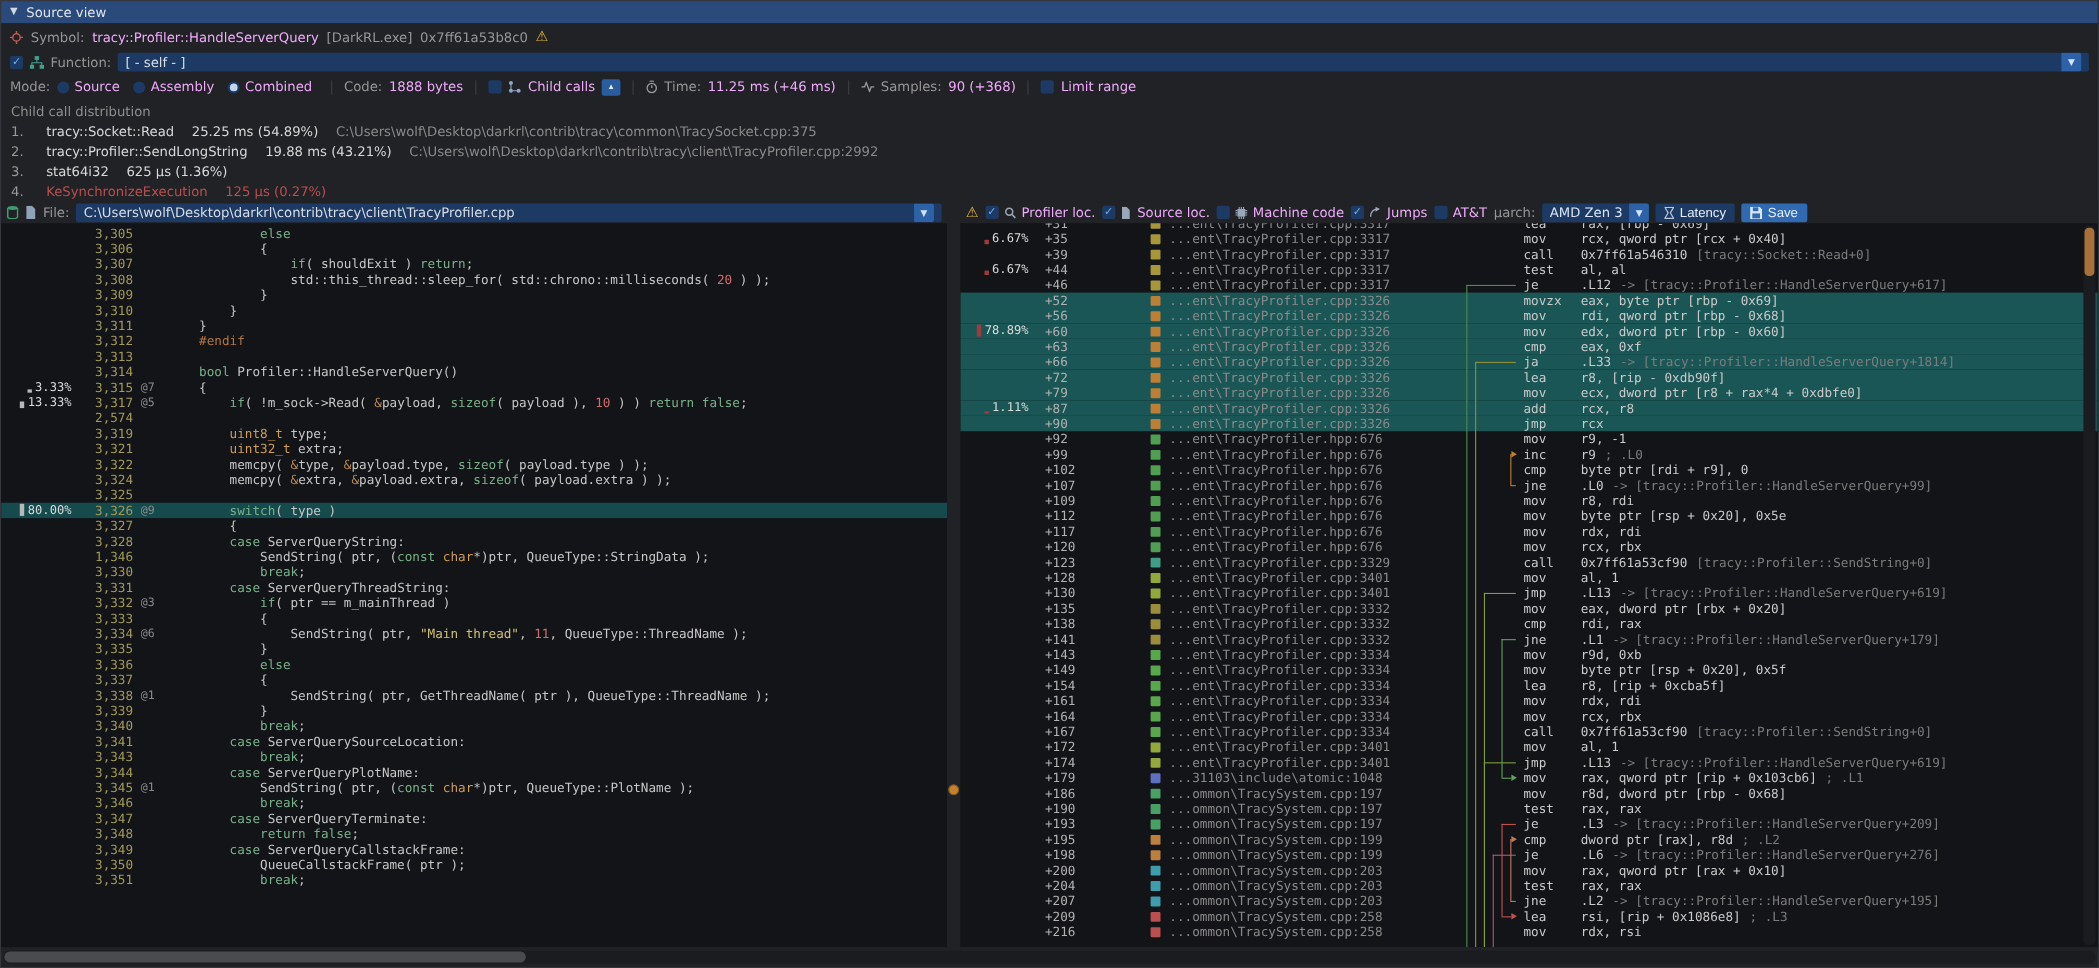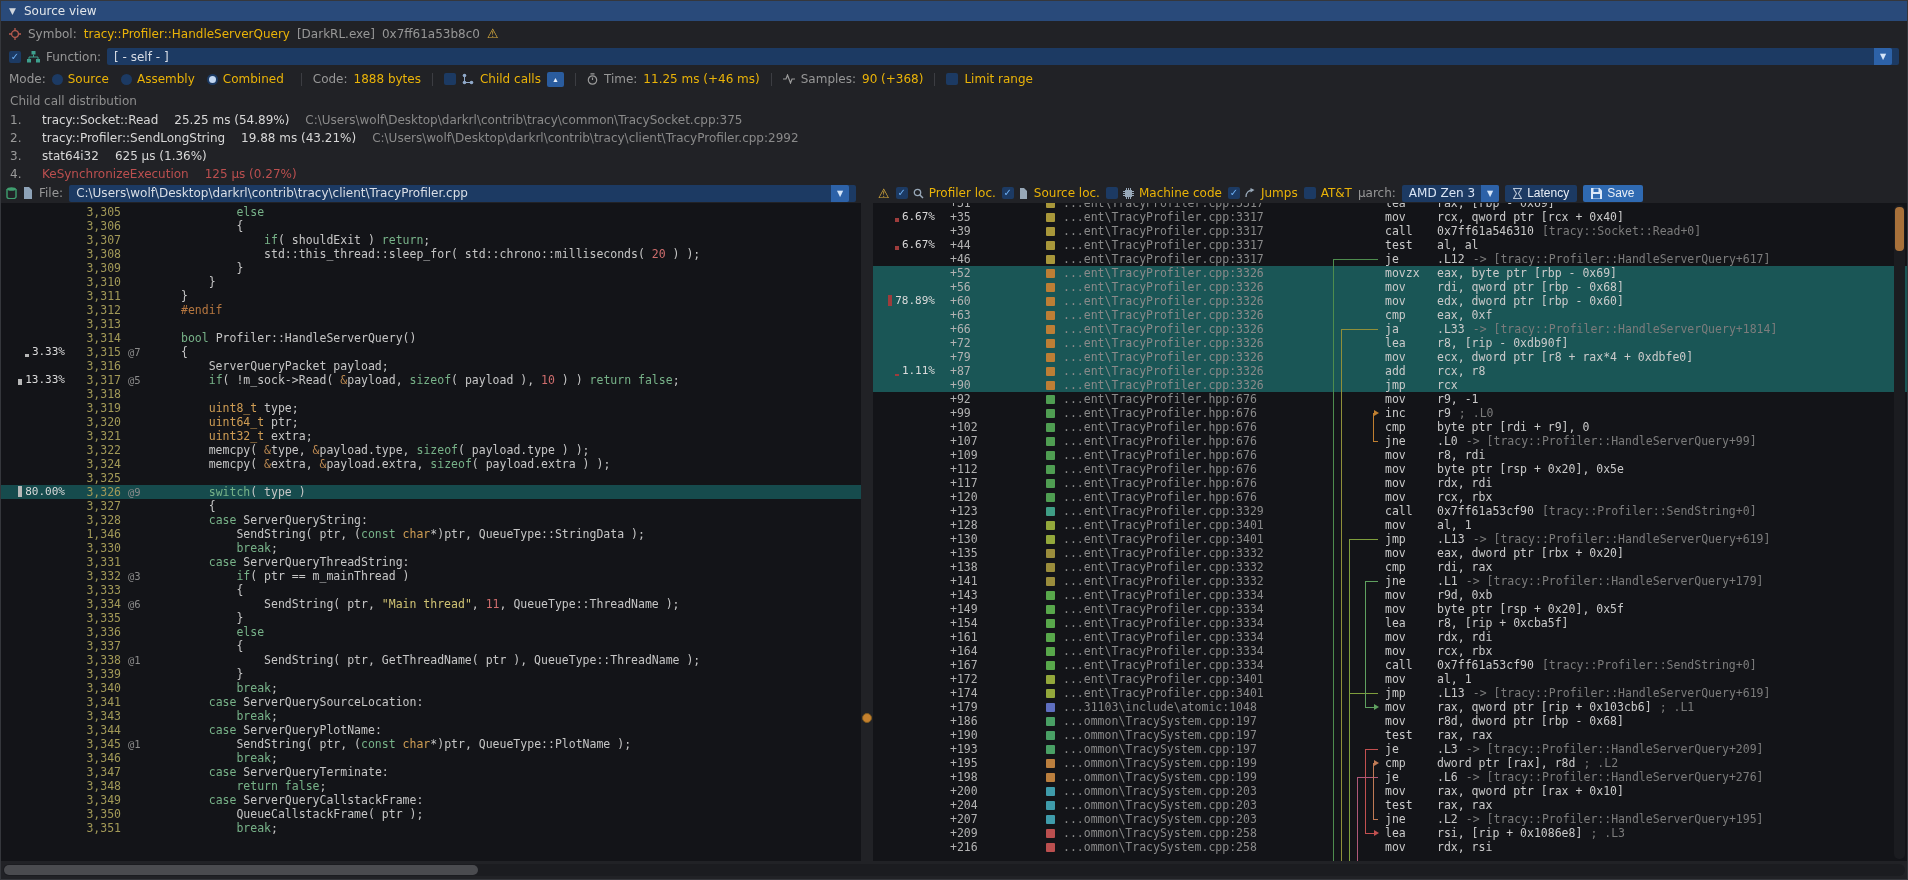--- a/index.html
+++ b/index.html
@@ -5,21 +5,21 @@
 *{margin:0;padding:0;box-sizing:border-box}
 html,body{width:1908px;height:880px;overflow:hidden;background:#111216;font-family:"DejaVu Sans","Liberation Sans",sans-serif;}
 .window{position:absolute;inset:0;display:flex;flex-direction:column;background:#212226;border:1px solid #35373c;}
 .titlebar{flex:0 0 20px;background:#294a7a;display:flex;align-items:center;padding:0 8px;font-size:12px;color:#e2e6ea;}
 .titlebar .caret{font-size:9px;margin-right:8px;color:#d0d6dd}
 .row{display:flex;align-items:center;font-size:12px;gap:7px;padding:0 8px}
 .symbolrow{flex:0 0 25px}
 .funcrow{flex:0 0 21px;gap:6px}
 .moderow{flex:0 0 24px;gap:6px}
 .dim{color:#979797}
-.val{color:#eab308}
+.val{color:#f0abfc}
 .warn{color:#e2b23d;font-size:13px}
 .vsep{width:1px;height:13px;background:#3c3d42;margin:0 5px}
 .check{width:12px;height:12px;border-radius:2px;background:#1c3a63;color:#6fb1f5;font-size:10px;line-height:12px;text-align:center;font-weight:bold;flex:0 0 12px}
 .ritem{display:flex;align-items:center;gap:5px;margin-right:6px}
 .radio{width:11px;height:11px;border-radius:50%;background:#1c3a63;position:relative;flex:0 0 11px}
 .radio.sel::after{content:"";position:absolute;inset:2px;border-radius:50%;background:#c2d6f0}
 .combo{flex:1;height:17px;background:#1c3a63;border-radius:2px;display:flex;align-items:center;padding:0 7px;color:#d9dee6;overflow:hidden;white-space:nowrap}
 .cbarrow{margin-left:auto;background:#2d62a8;height:17px;width:18px;display:flex;align-items:center;justify-content:center;font-size:8px;color:#d4e4f8;flex:0 0 18px;border-radius:0 2px 2px 0}
 .combo-sm{height:17px;background:#1c3a63;border-radius:2px;display:flex;align-items:center;padding:0 0 0 7px;color:#d9e4f4;gap:6px}
 .upbtn{height:15px;width:17px;background:#2a5c9e;border:none;border-radius:2px;color:#e6eefa;font-size:7px;display:flex;align-items:center;justify-content:center;cursor:pointer}
@@ -221,25 +221,23 @@
             <div class="srow"><span class="spct"></span><span class="snum">3,306</span><span class="sann"></span><span class="scode"><span class="tk-d">        {</span></span></div>
             <div class="srow"><span class="spct"></span><span class="snum">3,307</span><span class="sann"></span><span class="scode"><span class="tk-d">            </span><span class="tk-k">if</span><span class="tk-d">( shouldExit ) </span><span class="tk-k">return</span><span class="tk-d">;</span></span></div>
             <div class="srow"><span class="spct"></span><span class="snum">3,308</span><span class="sann"></span><span class="scode"><span class="tk-d">            std::this_thread::sleep_for( std::chrono::milliseconds( </span><span class="tk-n">20</span><span class="tk-d"> ) );</span></span></div>
             <div class="srow"><span class="spct"></span><span class="snum">3,309</span><span class="sann"></span><span class="scode"><span class="tk-d">        }</span></span></div>
             <div class="srow"><span class="spct"></span><span class="snum">3,310</span><span class="sann"></span><span class="scode"><span class="tk-d">    }</span></span></div>
             <div class="srow"><span class="spct"></span><span class="snum">3,311</span><span class="sann"></span><span class="scode"><span class="tk-d">}</span></span></div>
             <div class="srow"><span class="spct"></span><span class="snum">3,312</span><span class="sann"></span><span class="scode"><span class="tk-p">#endif</span></span></div>
             <div class="srow"><span class="spct"></span><span class="snum">3,313</span><span class="sann"></span><span class="scode"></span></div>
             <div class="srow"><span class="spct"></span><span class="snum">3,314</span><span class="sann"></span><span class="scode"><span class="tk-k">bool</span><span class="tk-d"> Profiler::HandleServerQuery()</span></span></div>
             <div class="srow"><span class="spct"><span class="sbar" style="height: 3px;"></span><span>3.33%</span></span><span class="snum">3,315</span><span class="sann">@7</span><span class="scode"><span class="tk-d">{</span></span></div>
-            <div class="srow"><span class="spct"></span><span class="snum">3,316</span><span class="sann"></span><span class="scode"><span class="tk-d">    ServerQueryPacket payload;</span></span></div>
             <div class="srow"><span class="spct"><span class="sbar" style="height: 6px;"></span><span>13.33%</span></span><span class="snum">3,317</span><span class="sann">@5</span><span class="scode"><span class="tk-d">    </span><span class="tk-k">if</span><span class="tk-d">( !m_sock-&gt;Read( </span><span class="tk-o">&amp;</span><span class="tk-d">payload, </span><span class="tk-k">sizeof</span><span class="tk-d">( payload ), </span><span class="tk-n">10</span><span class="tk-d"> ) ) </span><span class="tk-k">return false</span><span class="tk-d">;</span></span></div>
-            <div class="srow"><span class="spct"></span><span class="snum">3,318</span><span class="sann"></span><span class="scode"></span></div>
+            <div class="srow"><span class="spct"></span><span class="snum">2,574</span><span class="sann"></span><span class="scode"></span></div>
             <div class="srow"><span class="spct"></span><span class="snum">3,319</span><span class="sann"></span><span class="scode"><span class="tk-d">    </span><span class="tk-t">uint8_t</span><span class="tk-d"> type;</span></span></div>
-            <div class="srow"><span class="spct"></span><span class="snum">3,320</span><span class="sann"></span><span class="scode"><span class="tk-d">    </span><span class="tk-t">uint64_t</span><span class="tk-d"> ptr;</span></span></div>
             <div class="srow"><span class="spct"></span><span class="snum">3,321</span><span class="sann"></span><span class="scode"><span class="tk-d">    </span><span class="tk-t">uint32_t</span><span class="tk-d"> extra;</span></span></div>
             <div class="srow"><span class="spct"></span><span class="snum">3,322</span><span class="sann"></span><span class="scode"><span class="tk-d">    memcpy( </span><span class="tk-o">&amp;</span><span class="tk-d">type, </span><span class="tk-o">&amp;</span><span class="tk-d">payload.type, </span><span class="tk-k">sizeof</span><span class="tk-d">( payload.type ) );</span></span></div>
             <div class="srow"><span class="spct"></span><span class="snum">3,324</span><span class="sann"></span><span class="scode"><span class="tk-d">    memcpy( </span><span class="tk-o">&amp;</span><span class="tk-d">extra, </span><span class="tk-o">&amp;</span><span class="tk-d">payload.extra, </span><span class="tk-k">sizeof</span><span class="tk-d">( payload.extra ) );</span></span></div>
             <div class="srow"><span class="spct"></span><span class="snum">3,325</span><span class="sann"></span><span class="scode"></span></div>
             <div class="srow hl"><span class="spct"><span class="sbar" style="height: 11px;"></span><span>80.00%</span></span><span class="snum">3,326</span><span class="sann">@9</span><span class="scode"><span class="tk-d">    </span><span class="tk-k">switch</span><span class="tk-d">( type )</span></span></div>
             <div class="srow"><span class="spct"></span><span class="snum">3,327</span><span class="sann"></span><span class="scode"><span class="tk-d">    {</span></span></div>
             <div class="srow"><span class="spct"></span><span class="snum">3,328</span><span class="sann"></span><span class="scode"><span class="tk-d">    </span><span class="tk-k">case</span><span class="tk-d"> ServerQueryString:</span></span></div>
             <div class="srow"><span class="spct"></span><span class="snum">1,346</span><span class="sann"></span><span class="scode"><span class="tk-d">        SendString( ptr, (</span><span class="tk-k">const</span><span class="tk-d"> </span><span class="tk-t">char</span><span class="tk-d">*)ptr, QueueType::StringData );</span></span></div>
             <div class="srow"><span class="spct"></span><span class="snum">3,330</span><span class="sann"></span><span class="scode"><span class="tk-d">        </span><span class="tk-k">break</span><span class="tk-d">;</span></span></div>
             <div class="srow"><span class="spct"></span><span class="snum">3,331</span><span class="sann"></span><span class="scode"><span class="tk-d">    </span><span class="tk-k">case</span><span class="tk-d"> ServerQueryThreadString:</span></span></div>

